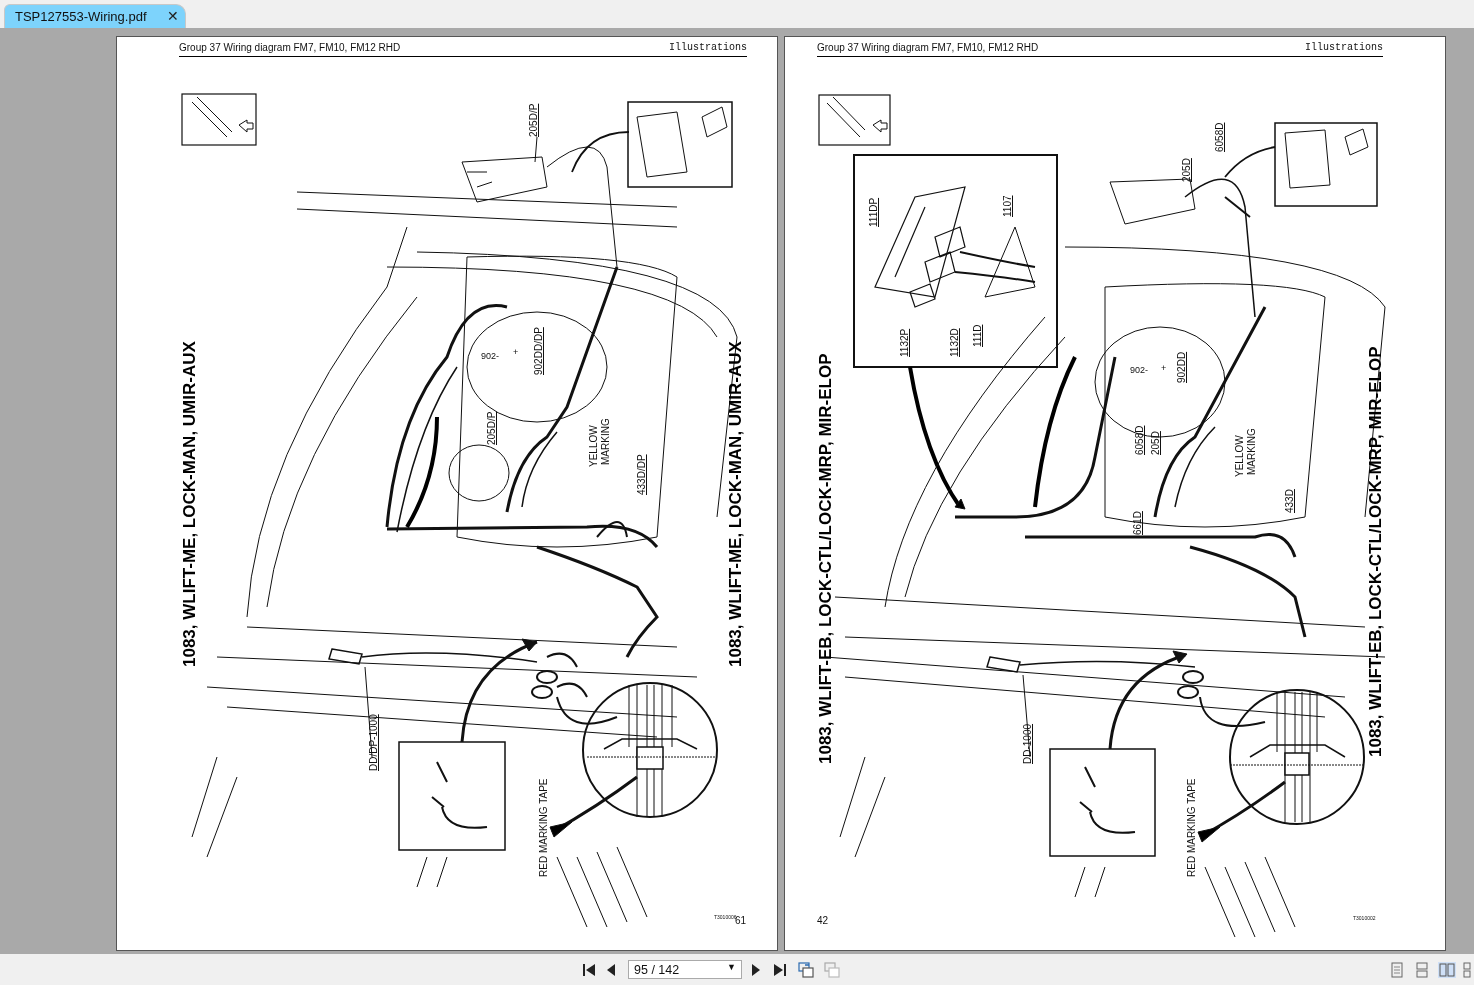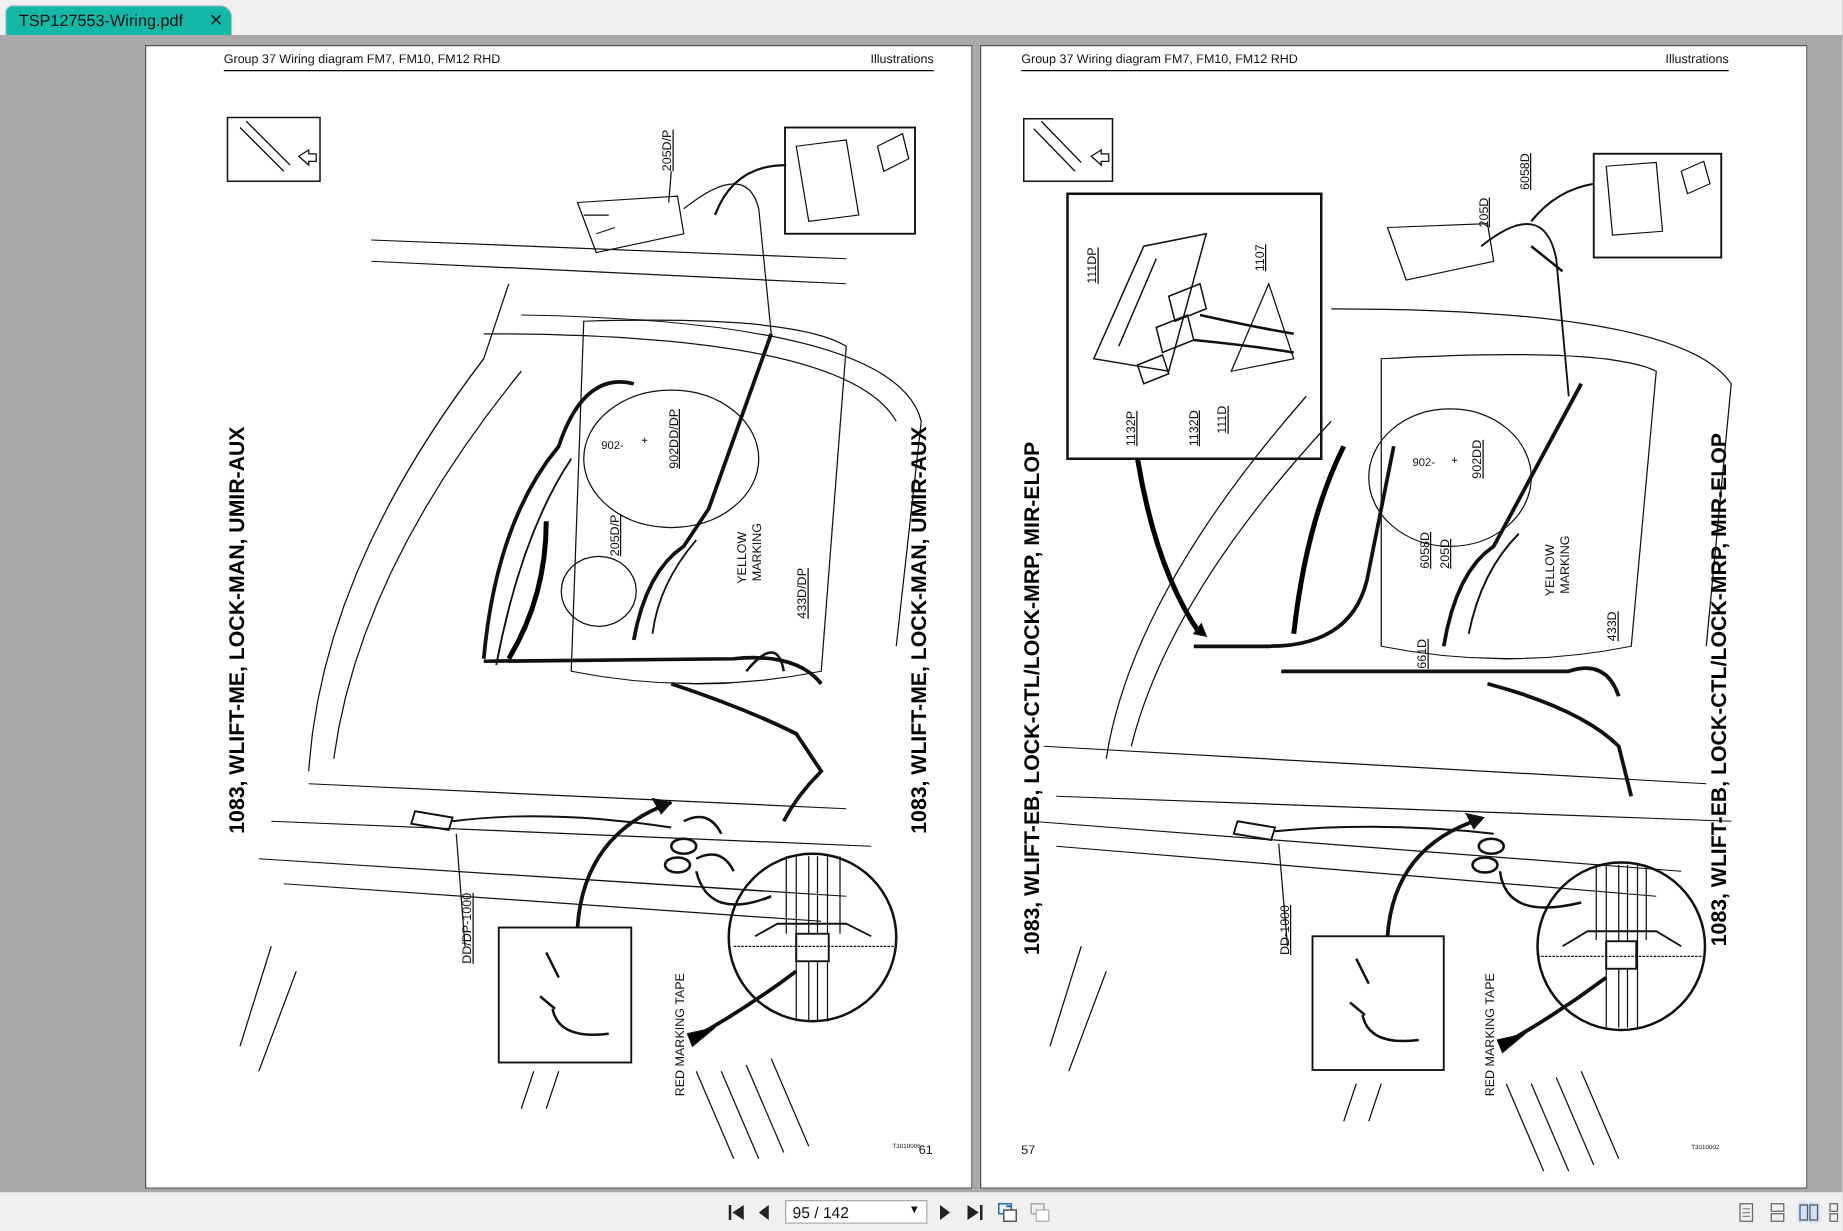--- a/index.html
+++ b/index.html
@@ -1,27 +1,27 @@
 <!DOCTYPE html>
 <html><head>
 <meta charset="utf-8">
 <style>
   html,body{margin:0;padding:0;}
   body{width:1474px;height:985px;background:#f0f0f0;position:relative;overflow:hidden;font-family:"Liberation Sans",sans-serif;}
   .tabbar{position:absolute;left:0;top:0;width:1474px;height:28px;background:#f0f0f0;}
-  .tab{position:absolute;left:4px;top:4px;width:180px;height:24px;background:#14b8a6;border:1px solid #c8c8c8;border-bottom:none;border-radius:6px 10px 0 0;text-decoration:underline;}
+  .tab{position:absolute;left:4px;top:4px;width:180px;height:24px;background:#7dd3fc;border:1px solid #c8c8c8;border-bottom:none;border-radius:6px 10px 0 0;text-decoration:underline;}
   .tab-title{position:absolute;left:10px;top:4px;font-size:13px;color:#111;}
   .tab-close{position:absolute;left:162px;top:3px;font-size:14px;color:#222;cursor:pointer;}
   .viewport{position:absolute;left:0;top:28px;width:1474px;height:926px;background:#a9a9a9;}
   .page{position:absolute;top:8px;width:660px;height:913px;background:#fff;border:1px solid #555;}
   .page.left{left:116px;}
   .page.right{left:784px;}
   .header{position:absolute;left:62px;right:30px;top:5px;height:14px;border-bottom:1px solid #000;font-size:10px;color:#111;}
   .header .l{position:absolute;left:0;top:0;}
-  .header .r{position:absolute;right:0;top:0;}
+  .header .r{position:absolute;right:0;top:0;font-family:Liberation Mono, monospace;}
   .vtitle{position:absolute;font-weight:bold;font-size:17px;color:#000;white-space:nowrap;transform:rotate(-90deg);transform-origin:left top;}
   .pnum{position:absolute;font-size:10px;color:#111;}
   .fig{position:absolute;font-size:5px;color:#111;}
   svg.art{position:absolute;left:0;top:0;}
   .lbl{font-family:"Liberation Sans",sans-serif;font-size:10px;fill:#111;}
   .bottombar{position:absolute;left:0;top:954px;width:1474px;height:31px;background:#f0f0f0;padding-left:11px;}
   .nav{position:absolute;top:8px;height:16px;cursor:pointer;}
   .pagebox{position:absolute;left:628px;top:6px;width:114px;height:19px;background:#fff;border:1px solid #aaa;box-sizing:border-box;font-size:12.5px;color:#111;}
   .pagebox span.v{position:absolute;left:5px;top:2px;}
   .pagebox span.dd{position:absolute;right:5px;top:1px;font-size:9px;}
@@ -201,21 +201,21 @@
         <text transform="translate(458 440) rotate(-90)">YELLOW</text>
         <text transform="translate(470 438) rotate(-90)">MARKING</text>
         <text transform="translate(356 498) rotate(-90)" text-decoration="underline">661D</text>
         <text transform="translate(508 476) rotate(-90)" text-decoration="underline">433D</text>
         <text transform="translate(246 727) rotate(-90)" text-decoration="underline">DD-1000</text>
         <text transform="translate(410 840) rotate(-90)">RED MARKING TAPE</text>
       </g>
     </svg>
     <div class="vtitle" style="left:31px;top:727px;">1083, WLIFT-EB, LOCK-CTL/LOCK-MRP, MIR-ELOP</div>
     <div class="vtitle" style="left:581px;top:720px;">1083, WLIFT-EB, LOCK-CTL/LOCK-MRP, MIR-ELOP</div>
-    <div class="pnum" style="left:32px;top:878px;">57</div>
+    <div class="pnum" style="left:32px;top:878px;">42</div>
     <div class="fig" style="left:568px;top:878px;">T3010002</div>
   </div>
 </div>
 
 <div class="bottombar">
   <svg class="nav" style="left:581px;" width="16" height="16">
       <rect x="2" y="2" width="2" height="12" fill="#222"></rect>
       <polygon points="14,2 14,14 5,8" fill="#222"></polygon>
     </svg>
   <svg class="nav" style="left:605px;" width="12" height="16">

